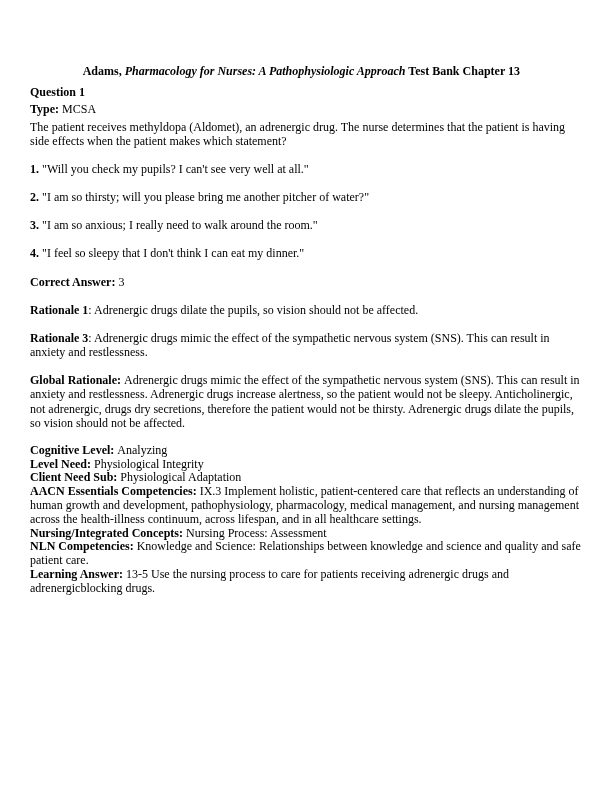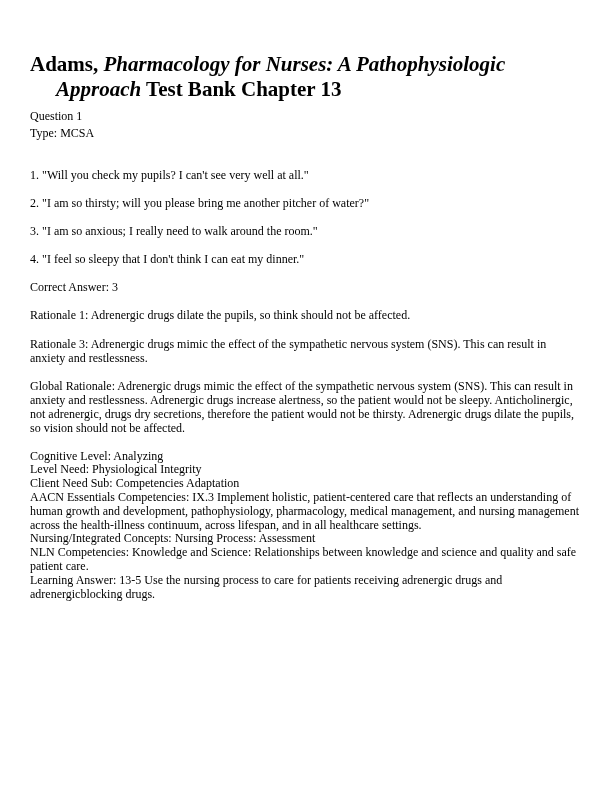--- a/index.html
+++ b/index.html
@@ -13,69 +13,71 @@
     color: #000000;
   }
   .page {
     width: 612px;
     height: 792px;
     padding: 52px 30px 20px 30px;
     overflow: hidden;
     background: #ffffff;
   }
   .title {
-    font-size: 21px;
+    font-size: 12px;
     font-weight: bold;
     line-height: 1.2;
-    margin: 0 0 7px 0;
+    margin: 12px 0 7px 0;
     padding-left: 26px;
     text-indent: -26px;
     max-width: 490px;
+    text-align: right;
   }
   .title em { font-style: italic; font-weight: bold; }
   p { margin: 0 0 14px 0; line-height: 1.18; }
   p.q-label { margin: 0 0 2px 0; }
-  p.q-type { margin: 0 0 28px 0; }
-  b { font-weight: normal; }
+  p.q-type { margin: 0 0 4px 0; }
+  b { font-weight: bold; }
   .meta { margin-top: 8px; }
   .meta p { margin: 0; line-height: 1.15; }
 </style>
 </head>
 <body>
 
 <div class="page">
 
   <h1 class="title"><span>Adams, </span><em>Pharmacology for Nurses: A Pathophysiologic Approach</em><span> Test Bank Chapter 13</span></h1>
 
   <p class="q-label"><b>Question 1</b></p>
 
   <p class="q-type"><b>Type: </b><span>MCSA</span></p>
 
+  <p class="stem">The patient receives methyldopa (Aldomet), an adrenergic drug. The nurse determines that the patient is having side effects when the patient makes which statement?</p>
 
   <p class="option"><b>1.</b><span> "Will you check my pupils? I can't see very well at all."</span></p>
 
   <p class="option"><b>2.</b><span> "I am so thirsty; will you please bring me another pitcher of water?"</span></p>
 
   <p class="option"><b>3.</b><span> "I am so anxious; I really need to walk around the room."</span></p>
 
   <p class="option"><b>4.</b><span> "I feel so sleepy that I don't think I can eat my dinner."</span></p>
 
   <p class="correct"><b>Correct Answer: </b><span>3</span></p>
 
-  <p class="rationale"><b>Rationale 1</b><span>: Adrenergic drugs dilate the pupils, so think should not be affected.</span></p>
+  <p class="rationale"><b>Rationale 1</b><span>: Adrenergic drugs dilate the pupils, so vision should not be affected.</span></p>
 
 
   <p class="rationale"><b>Rationale 3</b><span>: Adrenergic drugs mimic the effect of the sympathetic nervous system (SNS). This can result in anxiety and restlessness.</span></p>
 
 
   <p class="global-rationale"><b>Global Rationale: </b><span>Adrenergic drugs mimic the effect of the sympathetic nervous system (SNS). This can result in anxiety and restlessness. Adrenergic drugs increase alertness, so the patient would not be sleepy. Anticholinergic, not adrenergic, drugs dry secretions, therefore the patient would not be thirsty. Adrenergic drugs dilate the pupils, so vision should not be affected.</span></p>
 
   <div class="meta">
     <p><b>Cognitive Level: </b><span>Analyzing</span></p>
     <p><b>Level Need: </b><span>Physiological Integrity</span></p>
-    <p><b>Client Need Sub: </b><span>Competencies Adaptation</span></p>
+    <p><b>Client Need Sub: </b><span>Physiological Adaptation</span></p>
     <p><b>AACN Essentials Competencies: </b><span>IX.3 Implement holistic, patient-centered care that reflects an understanding of human growth and development, pathophysiology, pharmacology, medical management, and nursing management across the health-illness continuum, across lifespan, and in all healthcare settings.</span></p>
     <p><b>Nursing/Integrated Concepts: </b><span>Nursing Process: Assessment</span></p>
     <p><b>NLN Competencies: </b><span>Knowledge and Science: Relationships between knowledge and science and quality and safe patient care.</span></p>
     <p><b>Learning Answer: </b><span>13-5 Use the nursing process to care for patients receiving adrenergic drugs and adrenergicblocking drugs.</span></p>
   </div>
 
 </div>
 
 </body></html>

